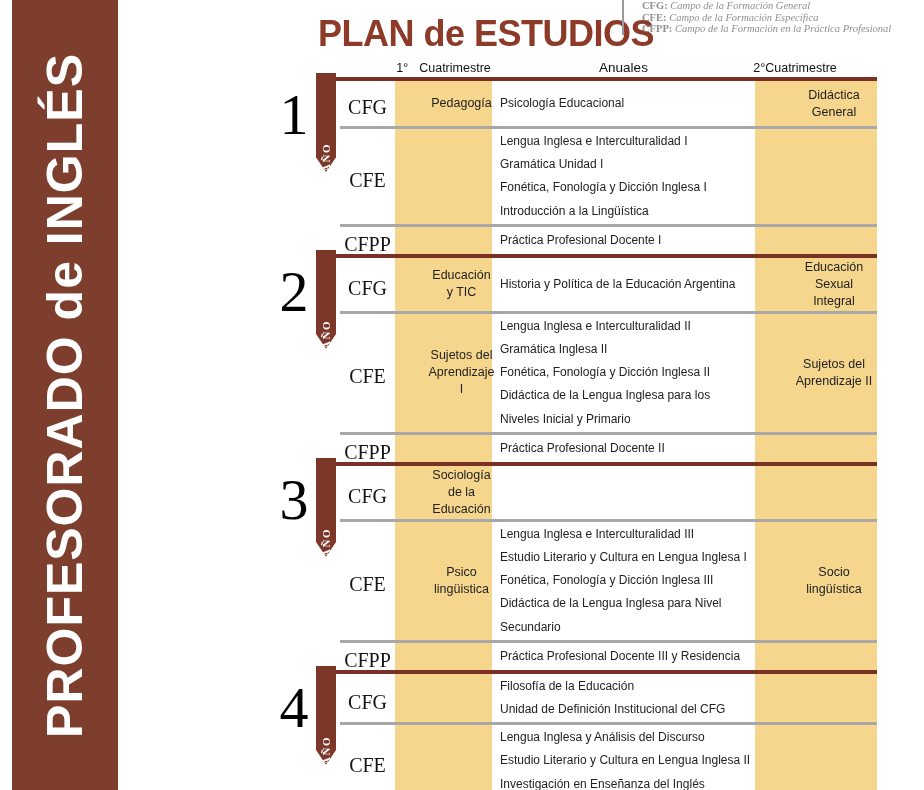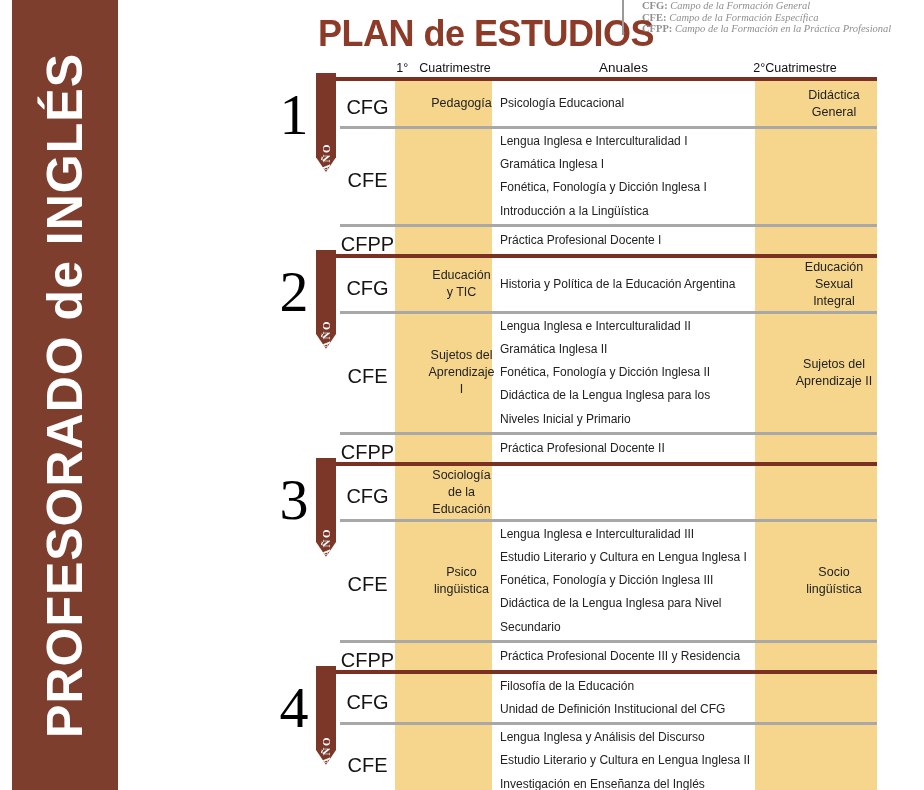--- a/index.html
+++ b/index.html
@@ -36,21 +36,21 @@
   .year{position:relative;}
   .year-bar{height:4px;background:#7a3123;}
   .year-body{margin-left:22px;
       background:linear-gradient(90deg,#fff 0,#fff 55px,#f5d68c 55px,#f5d68c 152px,
                  #fff 152px,#fff 415px,#f5d68c 415px,#f5d68c 537px);}
   .row{display:grid;grid-template-columns:55px 97px 263px 122px;}
   .row + .row{border-top:3px solid #a8a8a8;}
   .row-cfg{min-height:45px;}
   .row-cfpp{min-height:19px;}
   .label-cell{display:flex;align-items:center;justify-content:center;
-              font-family:Liberation Sans, sans-serif;font-size:20px;color:#141414;margin-top:8px;}
+              font-family:Liberation Serif, serif;font-size:20px;color:#141414;margin-top:8px;}
   .row-cfpp .label-cell{font-size:20px;line-height:19px;}
   .sem-cell{display:flex;align-items:center;justify-content:center;text-align:center;
             font-size:12.5px;line-height:17px;color:#222;padding:1px 4px;margin-left:36px;}
   .annual-cell{display:flex;flex-direction:column;justify-content:center;
                padding:1px 0 1px 8px;}
   .course{font-size:12px;line-height:23.2px;color:#222;white-space:nowrap;}
   .row-cfpp .course{line-height:19px;}
 
   .ribbon{position:absolute;left:-2px;top:-4px;width:20px;height:99px;background:#7c3728;
           clip-path:polygon(0 0,100% 0,100% 85%,50% 100%,0 85%);z-index:3;
@@ -113,21 +113,21 @@
           <div class="annual-cell">
             <div class="course">Psicología Educacional</div>
           </div>
           <div class="sem-cell">Didáctica General</div>
         </div>
         <div class="row row-cfe">
           <div class="label-cell">CFE</div>
           <div class="sem-cell"></div>
           <div class="annual-cell">
             <div class="course">Lengua Inglesa e Interculturalidad I</div>
-            <div class="course">Gramática Inglesa I</div>
+            <div class="course">Gramática Unidad I</div>
             <div class="course">Fonética, Fonología y Dicción Inglesa I</div>
             <div class="course">Introducción a la Lingüística</div>
           </div>
           <div class="sem-cell"></div>
         </div>
         <div class="row row-cfpp">
           <div class="label-cell">CFPP</div>
           <div class="sem-cell"></div>
           <div class="annual-cell">
             <div class="course">Práctica Profesional Docente I</div>

